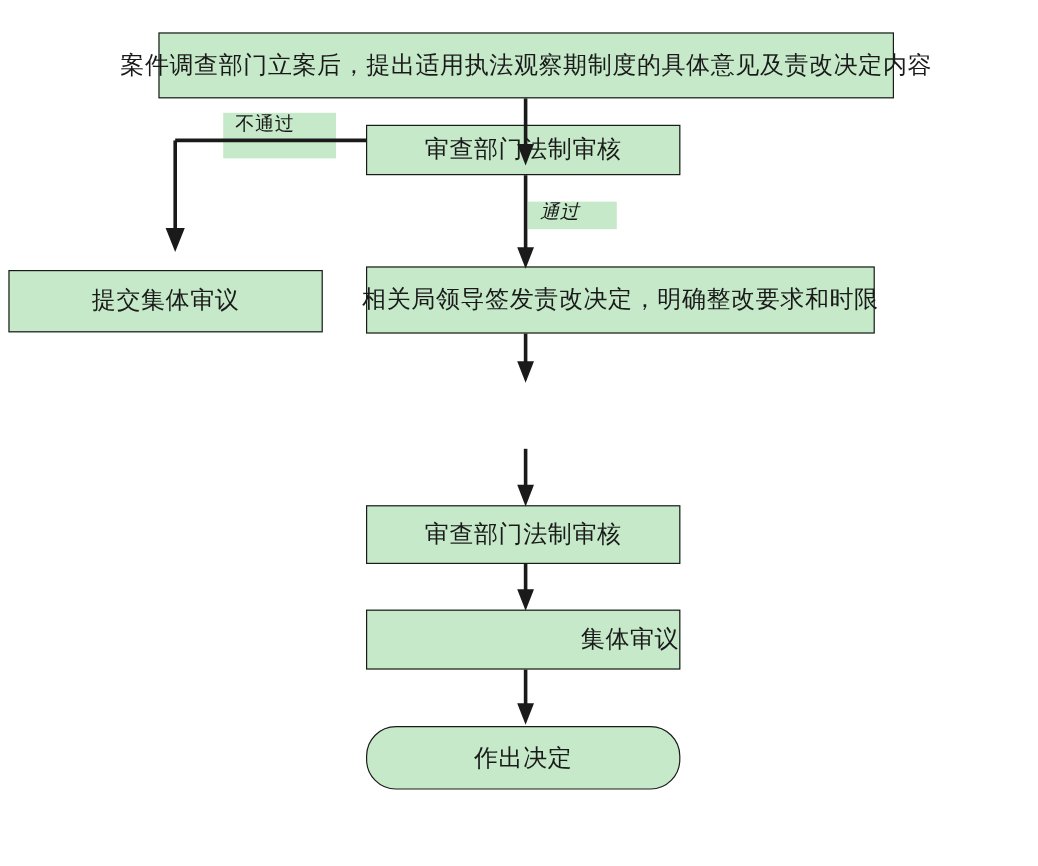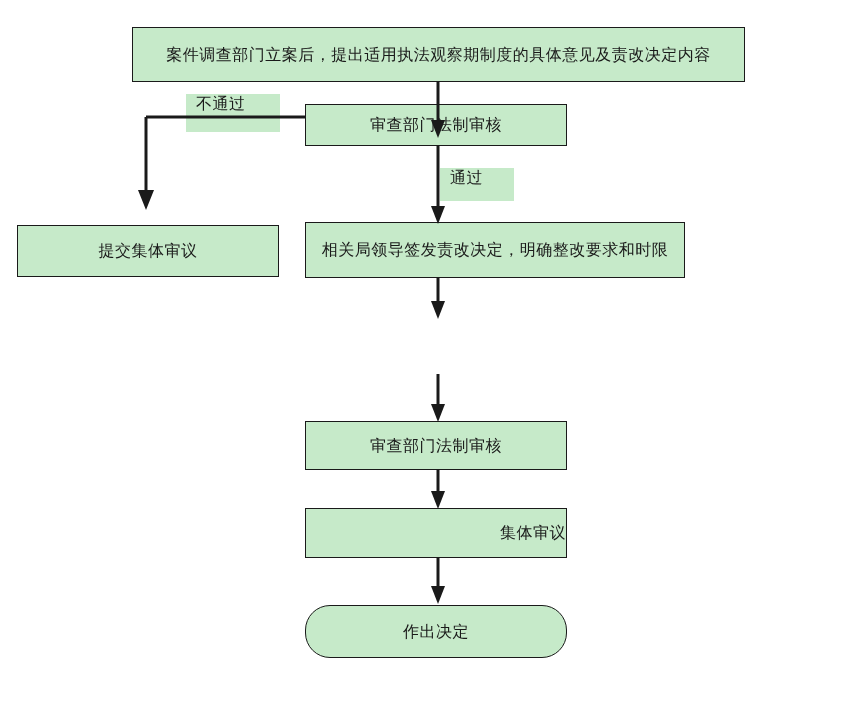--- a/index.html
+++ b/index.html
@@ -19,21 +19,21 @@
   }
   .node {
     position: absolute;
     box-sizing: border-box;
     background: #c6eac9;
     border: 1px solid #1a1a1a;
     display: flex;
     align-items: center;
     justify-content: center;
     color: #1a1a1a;
-    font-size: 16px;
+    font-size: 20px;
     line-height: 1.2;
     letter-spacing: 0.5px;
     white-space: nowrap;
     z-index: 2;
   }
   .label-box {
     position: absolute;
     box-sizing: border-box;
     background: #c6eac9;
     border: none;
@@ -115,29 +115,29 @@
   </div>
 
   <div class="node" style="left:305px; top:104px; width:262px; height:42px;">
     <span>审查部门法制审核</span>
   </div>
 
   <div class="label-box" style="left:186px; top:94px; width:94px; height:38px;">
     <span>不通过</span>
   </div>
 
-  <div class="label-box" style="left:440px; top:168px; width:74px; height:33px;">
+  <div class="label-box" style="left:440px; top:168px; width:74px; height:23px;font-style:italic;">
     <span>通过</span>
   </div>
 
-  <div class="node" style="left:17px; top:225px; width:262px; height:52px;">
+  <div class="node" style="left:7px; top:225px; width:262px; height:52px;">
     <span>提交集体审议</span>
   </div>
 
-  <div class="node" style="left:305px; top:222px; width:380px; height:56px;">
+  <div class="node" style="left:305px; top:222px; width:424px; height:56px;">
     <span>相关局领导签发责改决定，明确整改要求和时限</span>
   </div>
 
 
   <div class="node" style="left:305px; top:421px; width:262px; height:49px;">
     <span>审查部门法制审核</span>
   </div>
 
   <div class="node" style="left:305px; top:508px; width:262px; height:50px;justify-content:flex-end;">
     <span>集体审议</span>

